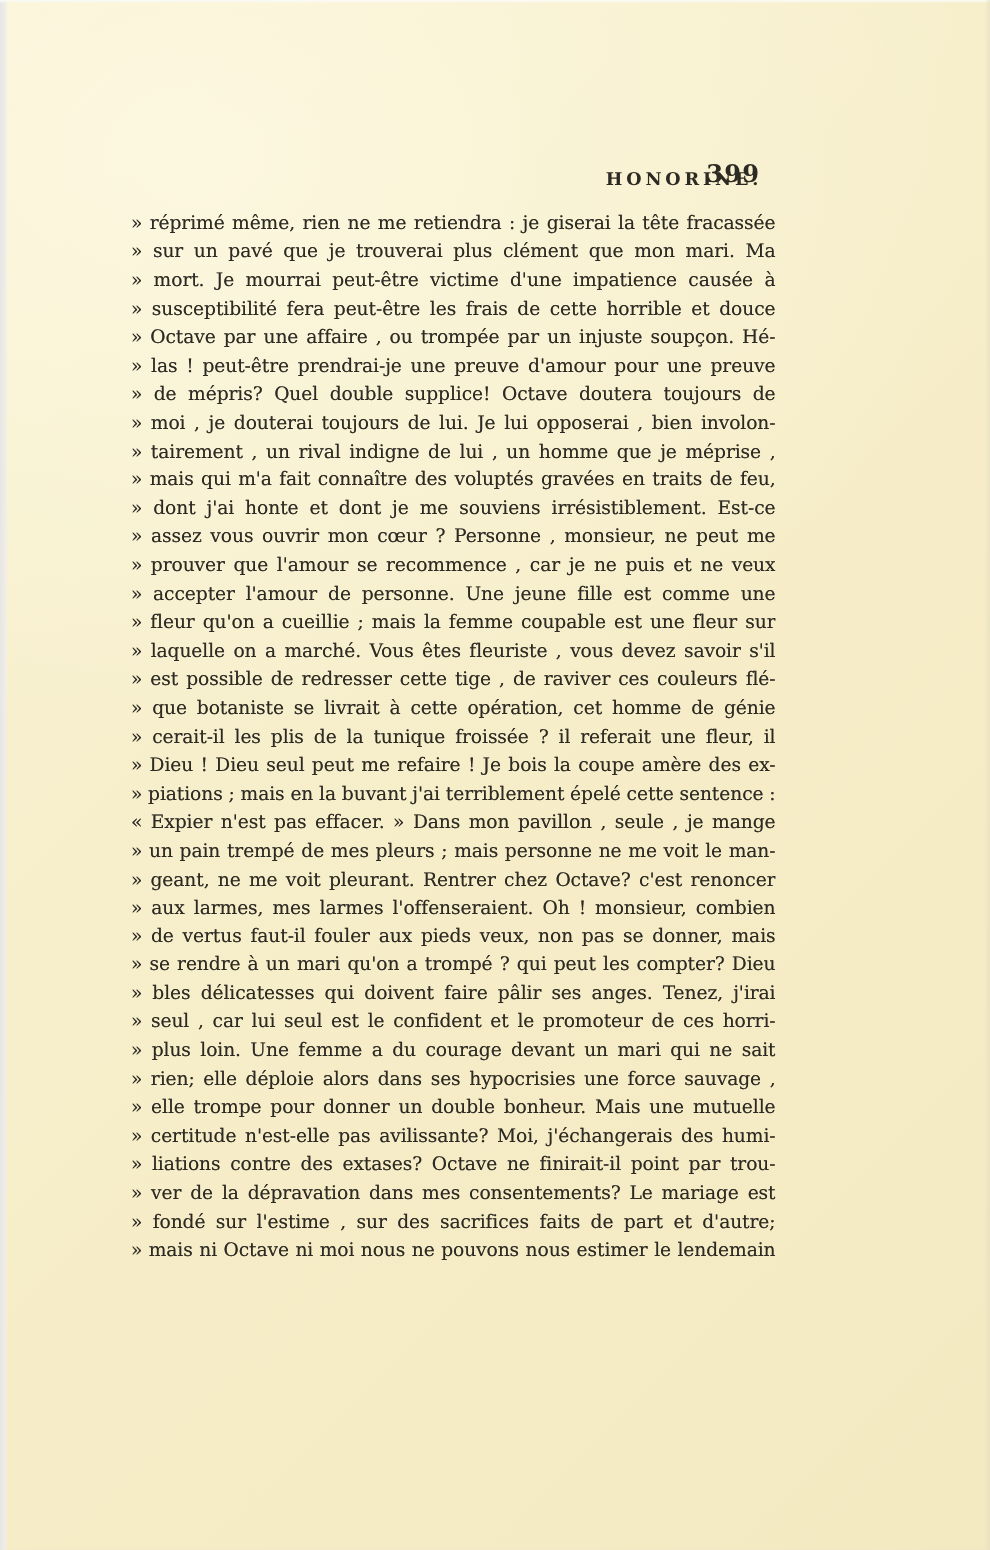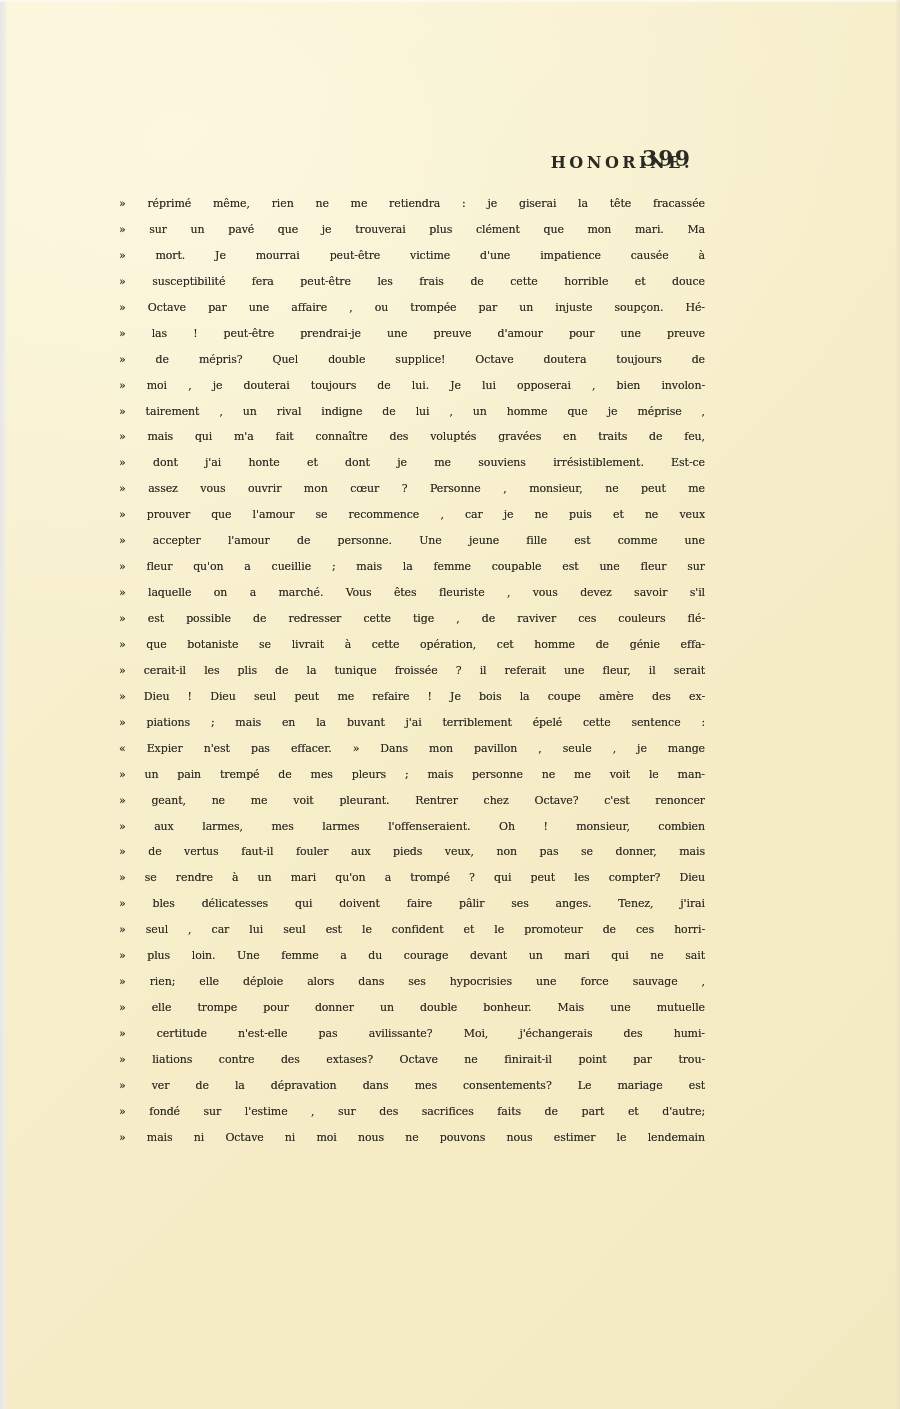--- a/index.html
+++ b/index.html
@@ -59,21 +59,21 @@
     text-align:right;
   }
   .textblock{
     position:absolute;
     left:119px;top:191px;width:586px;
     color:var(--ink);
   }
   .line{
     height:25.95px;
     line-height:25.95px;
-    font-size:11px;
+    font-size:17px;
     letter-spacing:-0.1px;
     text-align:justify;
     text-align-last:justify;
     overflow:hidden;
     white-space:normal;
     text-shadow:0 0 0.45px rgba(45,42,35,0.55);
   }
 </style>
 </head>
 <body>

